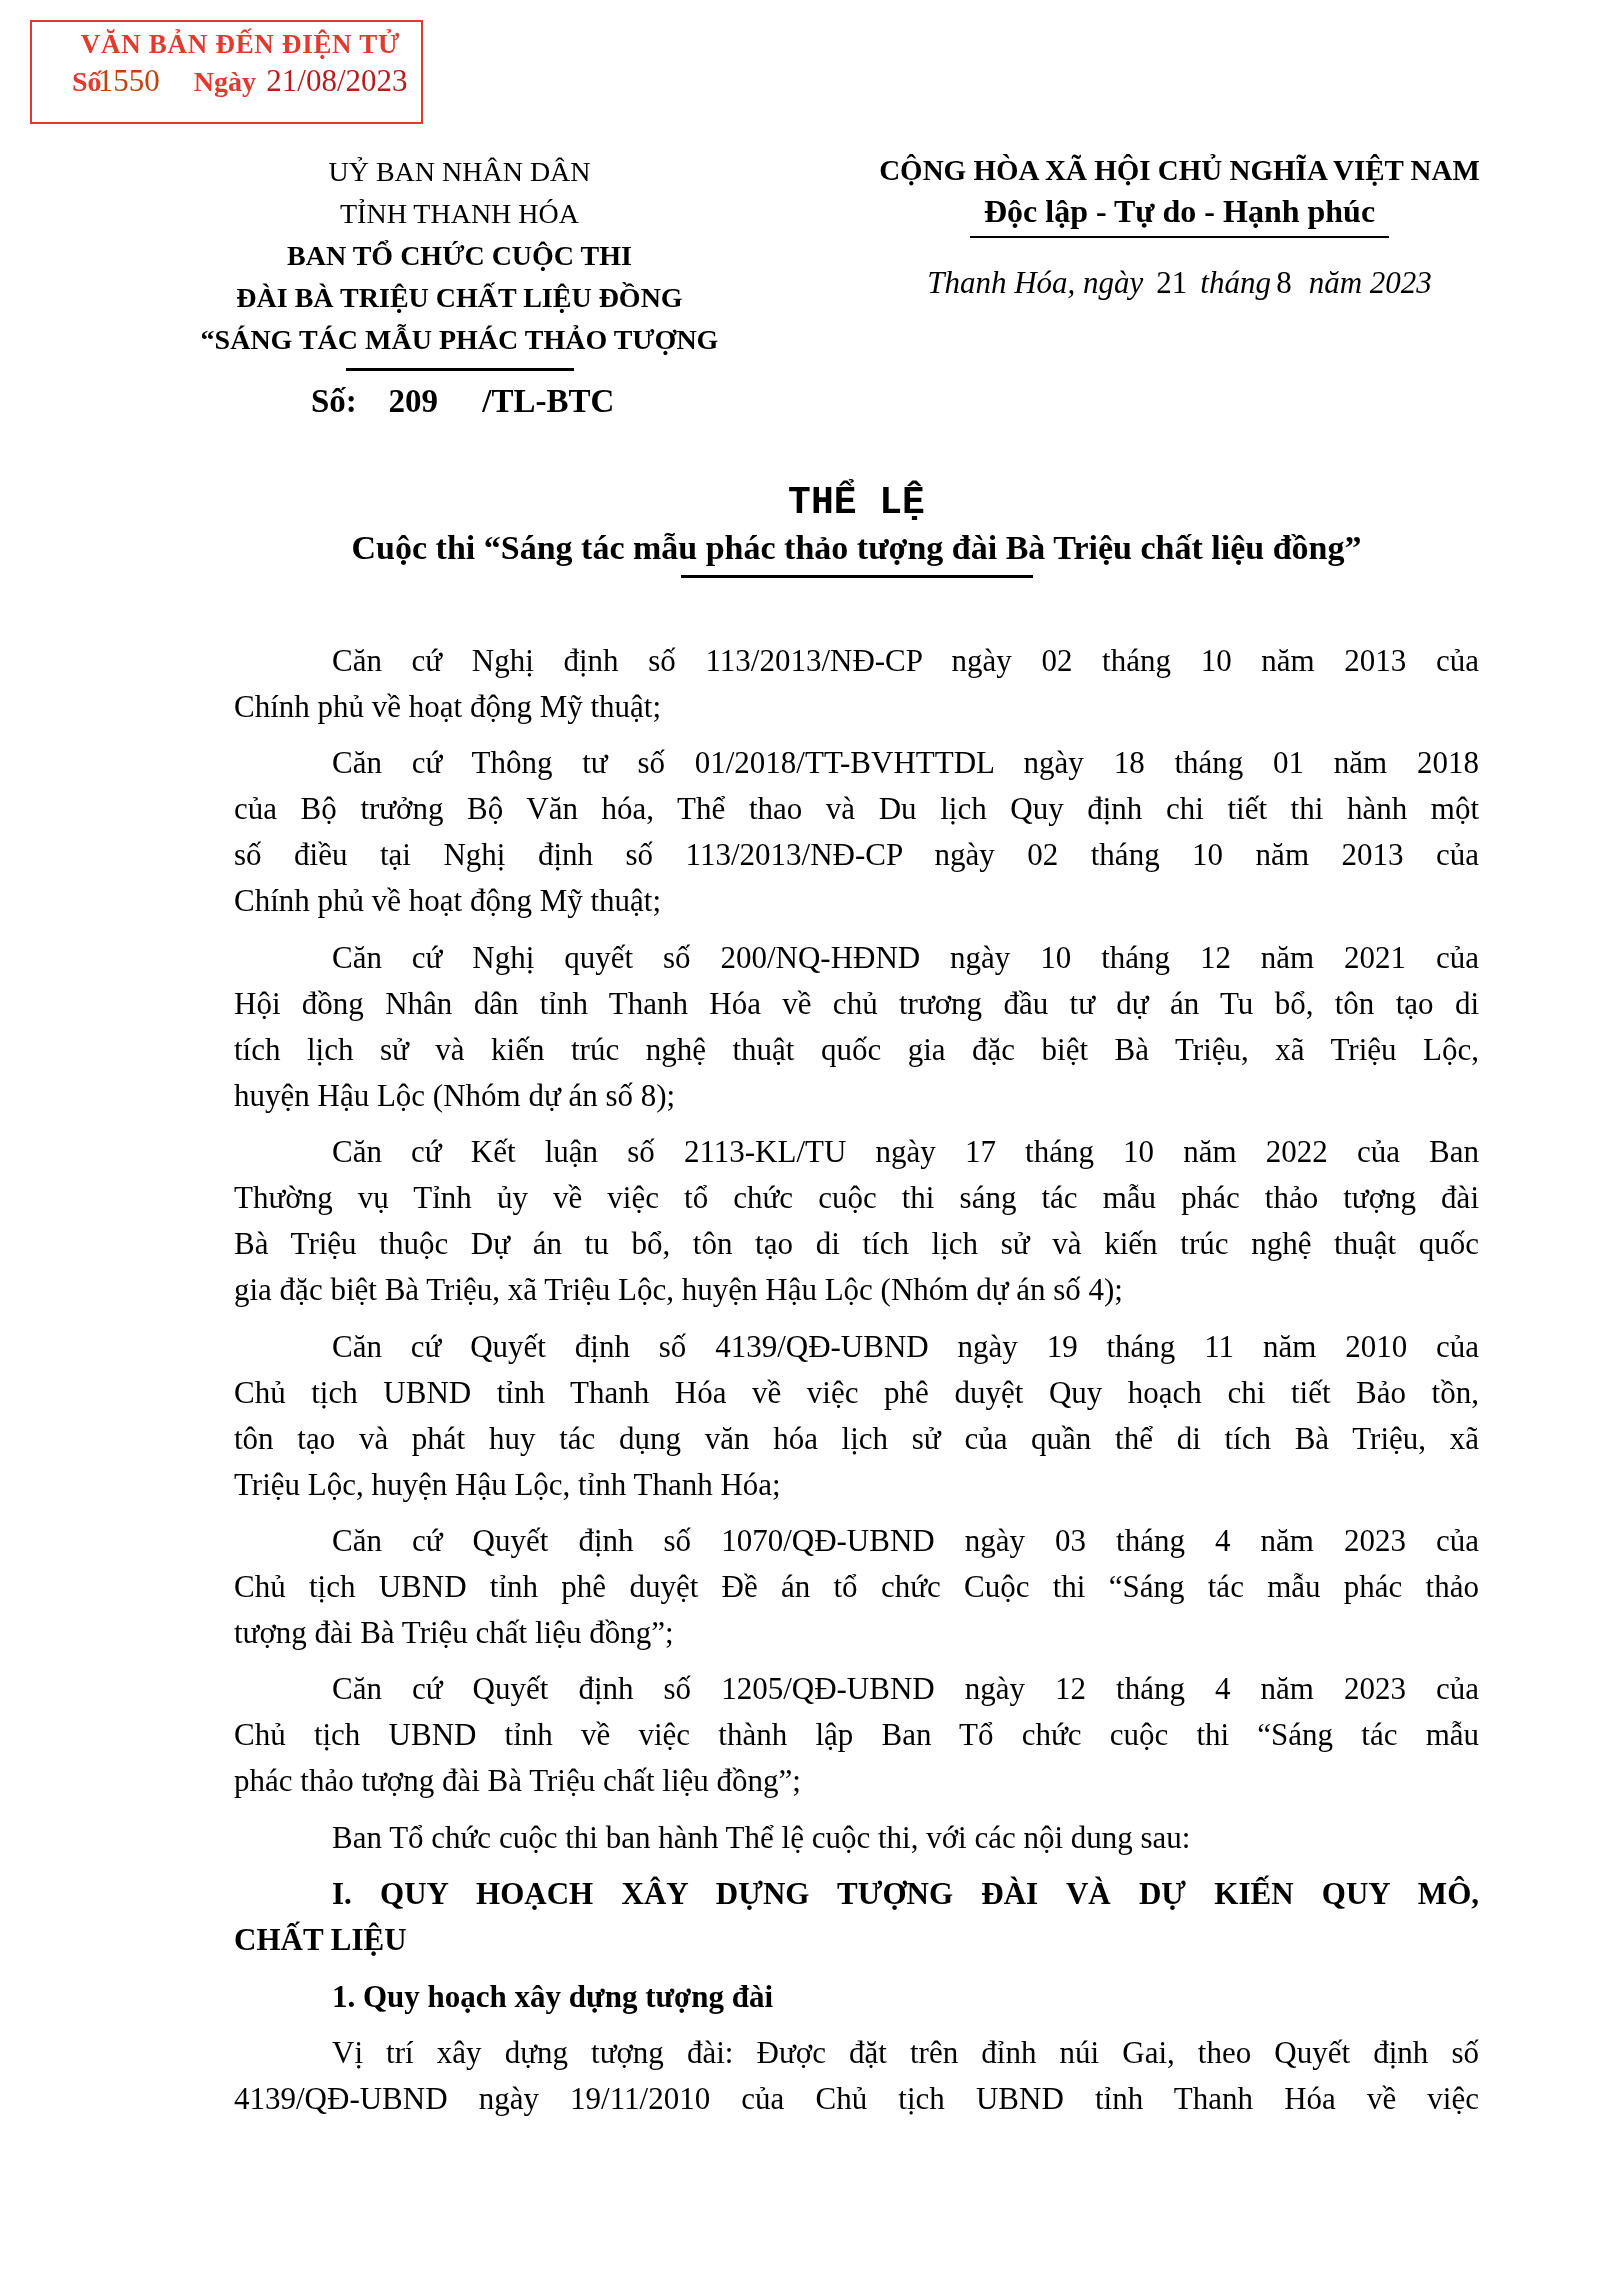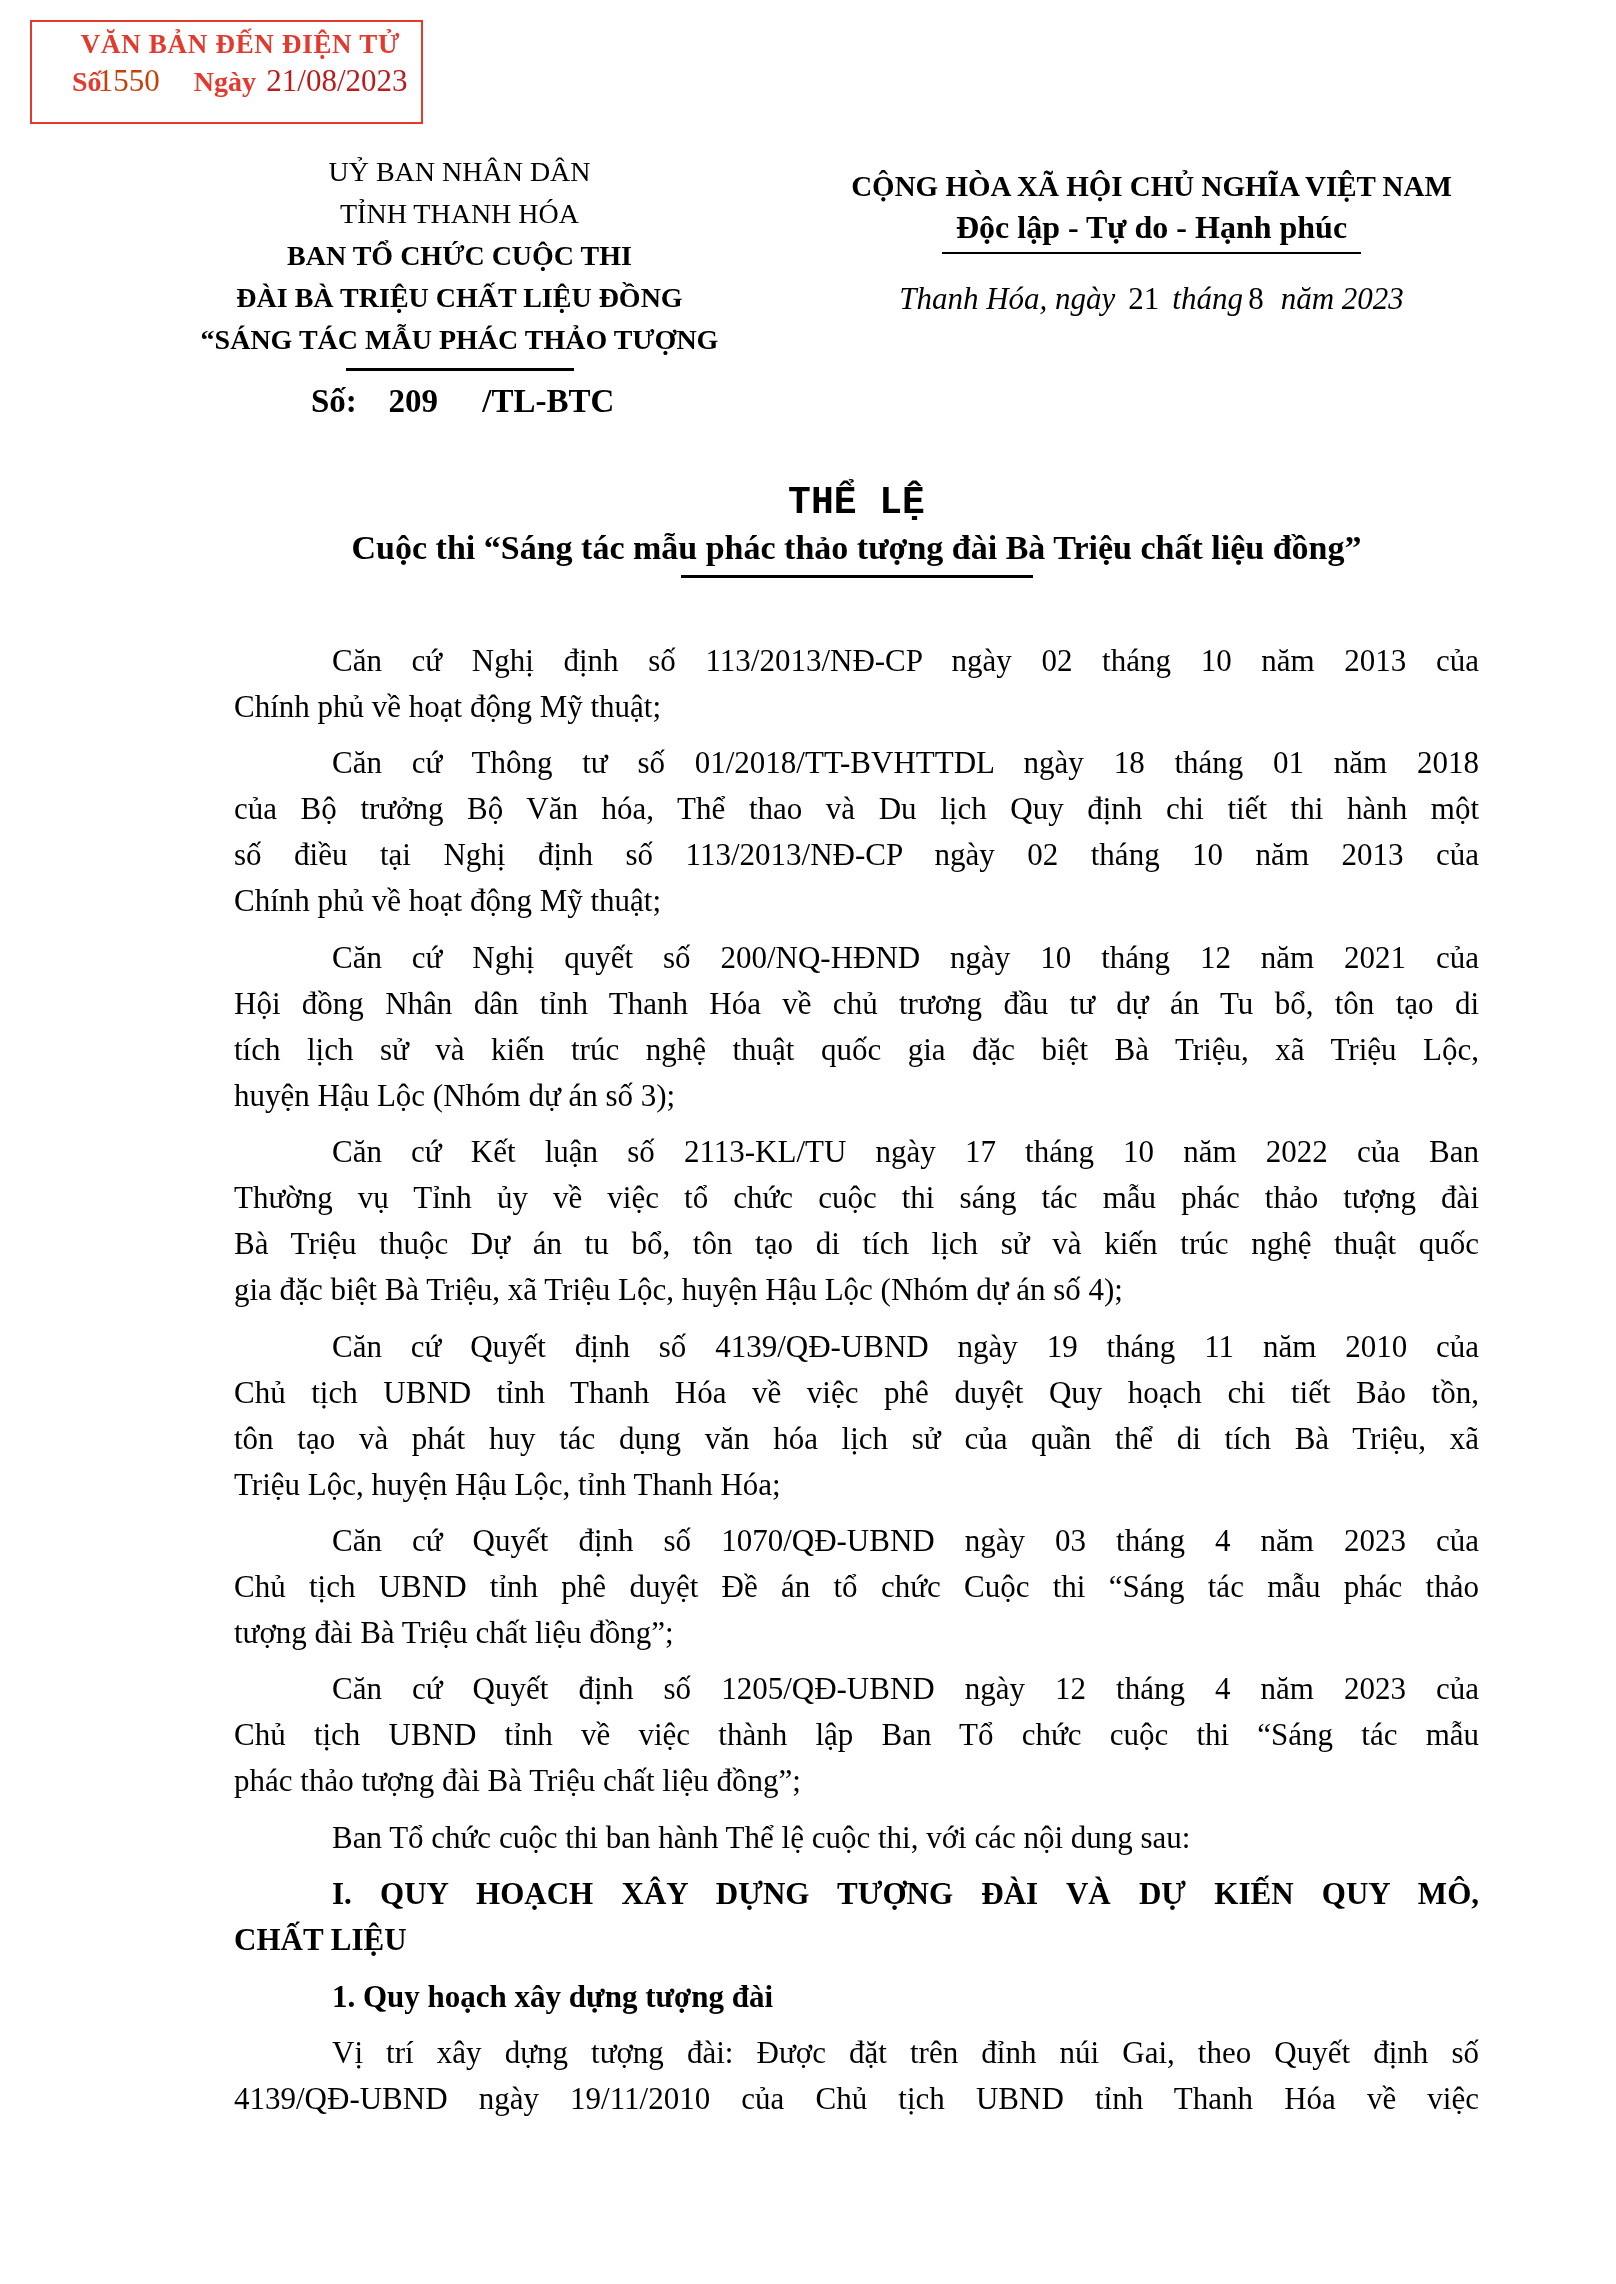--- a/index.html
+++ b/index.html
@@ -38,21 +38,21 @@
   }
   .org .b{font-weight:bold;}
   .org-underline{width:228px;height:3.3px;background:#000;margin:6.5px auto 0;}
   .doc-number{
     position:absolute;left:311px;top:383px;
     font-size:33px;white-space:nowrap;font-weight:bold;
   }
   .doc-number .num{margin-left:23.4px;}
   .doc-number .suf{margin-left:36px;}
   .national{
-    position:absolute;left:772px;top:151px;width:759px;text-align:center;margin-top:16px;
+    position:absolute;left:800px;top:151px;width:759px;text-align:center;
   }
   .national-line{font-size:29px;font-weight:bold;line-height:38px;white-space:nowrap;}
   .motto{
     display:inline-block;margin-top:3.9px;padding:0 14.3px 6.5px;
     font-size:32px;font-weight:bold;border-bottom:2.6px solid #000;white-space:nowrap;
   }
   .dateline{
     margin-top:27px;font-size:31px;font-style:italic;white-space:nowrap;
   }
   .dateline .fill{font-style:normal;}
@@ -132,21 +132,21 @@
       <div class="para normal">
         <div class="line first">Căn cứ Thông tư số 01/2018/TT-BVHTTDL ngày 18 tháng 01 năm 2018</div>
         <div class="line">của Bộ trưởng Bộ Văn hóa, Thể thao và Du lịch Quy định chi tiết thi hành một</div>
         <div class="line">số điều tại Nghị định số 113/2013/NĐ-CP ngày 02 tháng 10 năm 2013 của</div>
         <div class="line last">Chính phủ về hoạt động Mỹ thuật;</div>
       </div>
       <div class="para normal">
         <div class="line first">Căn cứ Nghị quyết số 200/NQ-HĐND ngày 10 tháng 12 năm 2021 của</div>
         <div class="line">Hội đồng Nhân dân tỉnh Thanh Hóa về chủ trương đầu tư dự án Tu bổ, tôn tạo di</div>
         <div class="line">tích lịch sử và kiến trúc nghệ thuật quốc gia đặc biệt Bà Triệu, xã Triệu Lộc,</div>
-        <div class="line last">huyện Hậu Lộc (Nhóm dự án số 3);</div>
+        <div class="line last">huyện Hậu Lộc (Nhóm dự án số 8);</div>
       </div>
       <div class="para normal">
         <div class="line first">Căn cứ Kết luận số 2113-KL/TU ngày 17 tháng 10 năm 2022 của Ban</div>
         <div class="line">Thường vụ Tỉnh ủy về việc tổ chức cuộc thi sáng tác mẫu phác thảo tượng đài</div>
         <div class="line">Bà Triệu thuộc Dự án tu bổ, tôn tạo di tích lịch sử và kiến trúc nghệ thuật quốc</div>
         <div class="line last">gia đặc biệt Bà Triệu, xã Triệu Lộc, huyện Hậu Lộc (Nhóm dự án số 4);</div>
       </div>
       <div class="para normal">
         <div class="line first">Căn cứ Quyết định số 4139/QĐ-UBND ngày 19 tháng 11 năm 2010 của</div>
         <div class="line">Chủ tịch UBND tỉnh Thanh Hóa về việc phê duyệt Quy hoạch chi tiết Bảo tồn,</div>

